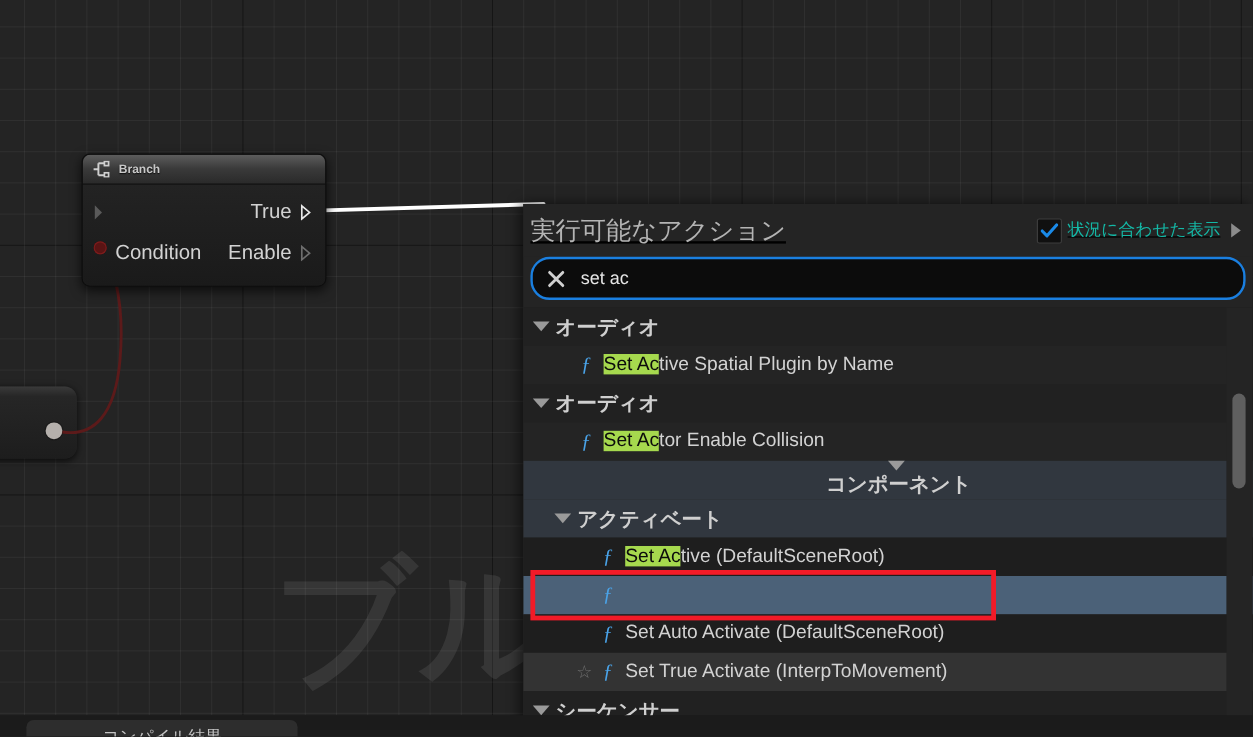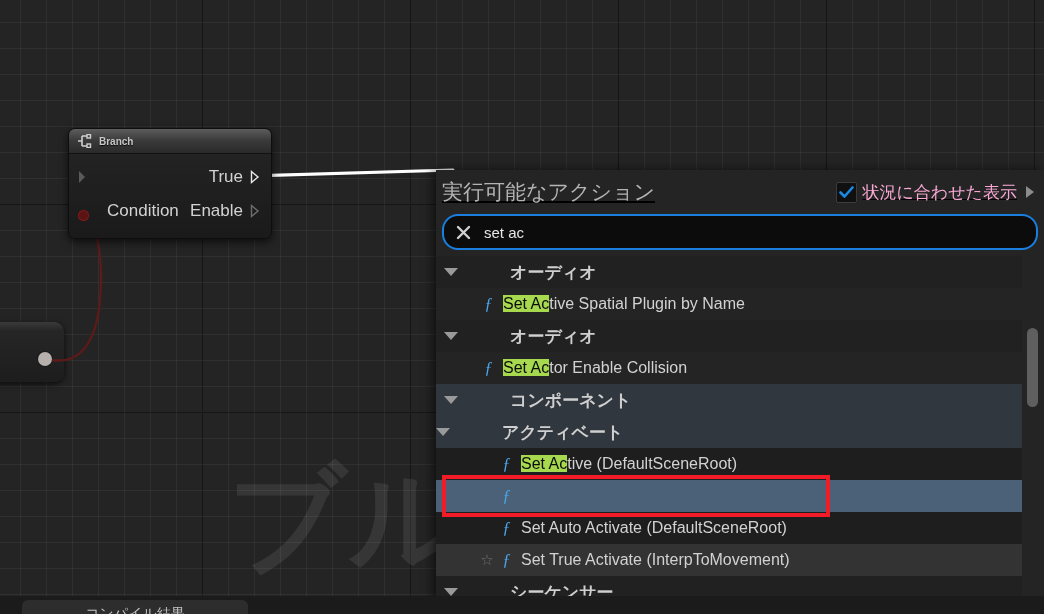--- a/index.html
+++ b/index.html
@@ -131,22 +131,22 @@
     background: linear-gradient(180deg, #232323 0%, #1a1a1a 100%);
   }
   .pin-row {
     display: flex;
     align-items: center;
     height: 34px;
     padding: 0 9px;
   }
   .pin-left {
     display: flex;
-    align-items: flex-end;
-    gap: 18px;
+    align-items: flex-start;
+    gap: 7px;
     flex: 1;
   }
   .pin-right {
     display: flex;
     align-items: center;
     gap: 7px;
     justify-content: flex-end;
     flex: 1;
   }
   .pin-label {
@@ -201,22 +201,22 @@
   #context-checkbox {
     width: 19px; height: 19px;
     background: #101010;
     border: 1px solid #3c3c3c;
     border-radius: 2px;
     position: relative;
     flex: 0 0 auto;
   }
   #context-checkbox svg { position: absolute; left: 2px; top: 2px; }
   #context-label {
-    font-size: 17px;
-    color: #f9a8d4;
+    font-size: 14px;
+    color: #14b8a6;
     white-space: nowrap;
   }
   #context-arrow {
     width: 0; height: 0;
     border-left: 8px solid #8c8c8c;
     border-top: 6px solid transparent;
     border-bottom: 6px solid transparent;
     margin-left: 4px;
   }
 
@@ -255,21 +255,21 @@
     background: #242424;
   }
 
   .row {
     height: 32px;
     display: flex;
     align-items: center;
     white-space: nowrap;
     position: relative;
   }
-  .row.cat        { background: #212121; gap: 47px; }
+  .row.cat        { background: #212121; }
   .row.cat.alt    { background: #31373f; }
   .row.item       { background: #1e1e1e; }
   .row.item.alt   { background: #242424; }
   .row.item.hover { background: #333333; }
   .row.item.selected { background: #4b6178; }
 
   .tri {
     width: 0; height: 0;
     border-left: 7px solid transparent;
     border-right: 7px solid transparent;
@@ -467,25 +467,25 @@
           </div>
           <div class="row cat" style="padding-left: 8px;">
             <span class="tri"></span>
             <span class="cat-label">オーディオ</span>
           </div>
           <div class="row item alt" style="padding-left: 26px;">
             <span class="star"></span>
             <span class="fx">ƒ</span>
             <span class="item-label"><span class="hl">Set Ac</span>tor Enable Collision</span>
           </div>
-          <div class="row cat alt" style="padding-left: 8px;">
+          <div class="row cat alt" style="padding-left: 18px; flex-direction: column;">
             <span class="tri"></span>
             <span class="cat-label">コンポーネント</span>
           </div>
-          <div class="row cat alt" style="">
+          <div class="row cat alt" style="padding-left: 26px;">
             <span class="tri"></span>
             <span class="cat-label">アクティベート</span>
           </div>
           <div class="row item" style="padding-left: 44px;">
             <span class="star"></span>
             <span class="fx">ƒ</span>
             <span class="item-label"><span class="hl">Set Ac</span>tive (DefaultSceneRoot)</span>
           </div>
           <div class="row item selected" style="padding-left: 44px;">
             <span class="star"></span>

